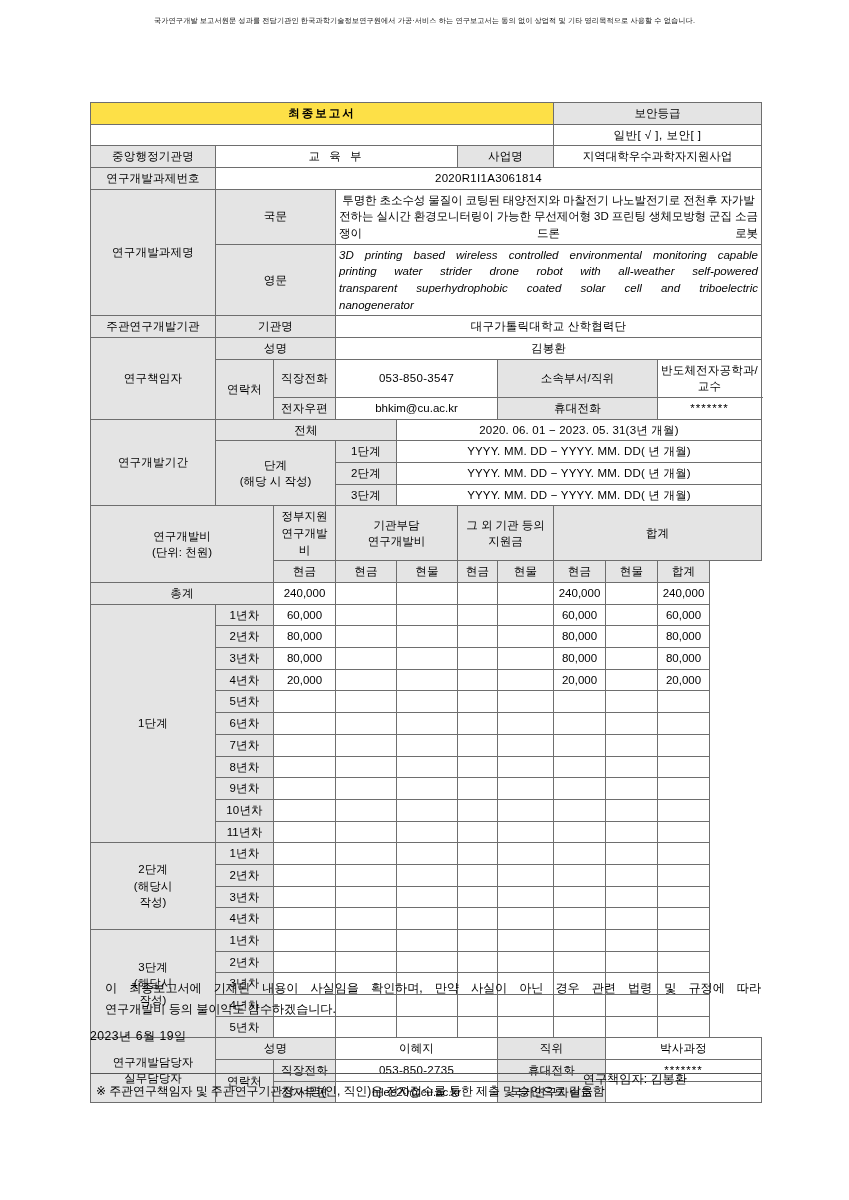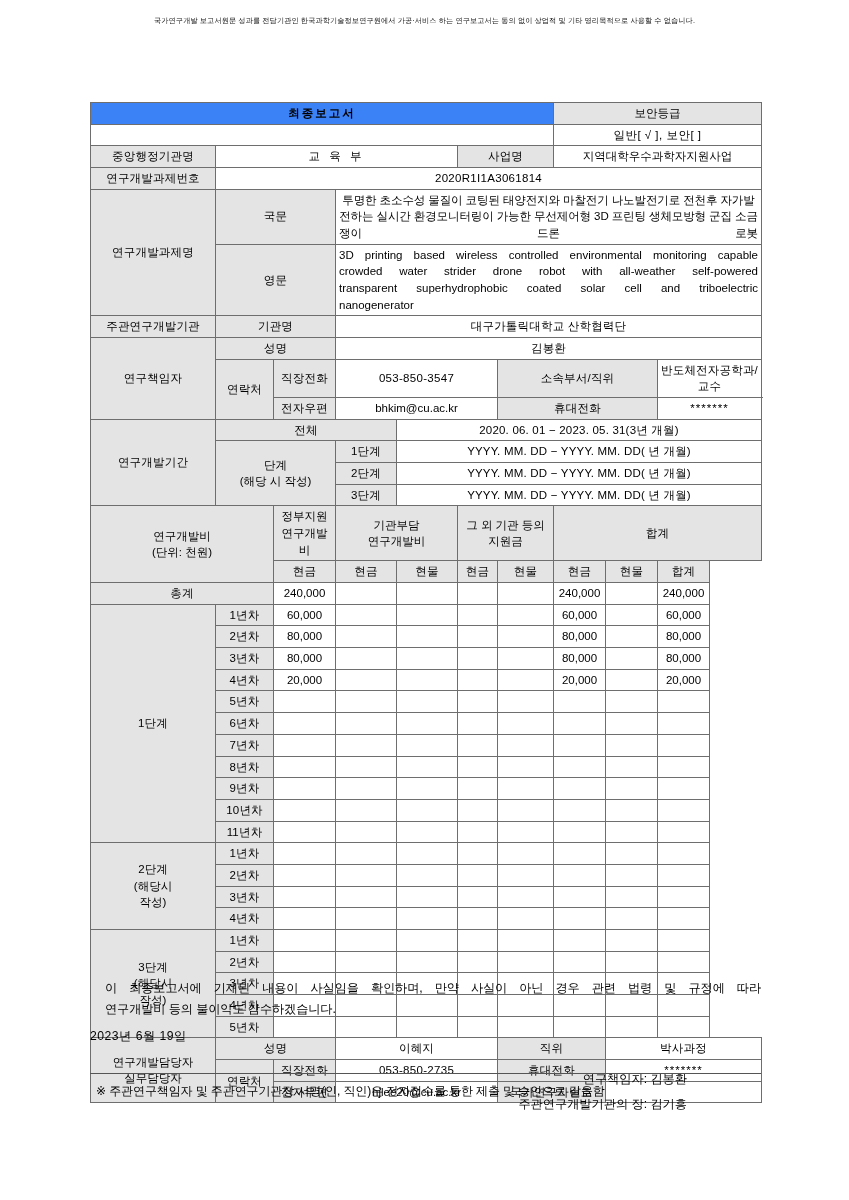--- a/index.html
+++ b/index.html
@@ -39,21 +39,21 @@
     line-height:1.45;
     height:20px;
     box-sizing:border-box;
   }
   .hdr{background:#e4e4e4;}
   .white{background:#ffffff;}
 
   .titlecell{
     font-size:21px;font-weight:bold;letter-spacing:2px;
     border:none;border-bottom:1px solid #6e6e6e;
-    background:#3b82f6;
+    background:#fde047;
     height:36px;
   }
   .topline{
     border-top:2px solid #555;
     border-left:none;border-right:none;border-bottom:none;
     height:5px;padding:0;background:#fff;
   }
   .sec-grade{font-size:12px;}
   .grade-val{font-size:12px;letter-spacing:0.5px;}
 
@@ -66,21 +66,21 @@
     letter-spacing:-0.1px;
   }
   .etitle{
     text-align:justify;
     text-align-last:left;
     font-size:10.4px;
     line-height:1.52;
     padding:3px 6px 4px 5px;
     word-spacing:1px;
   }
-  .etitle > span{display:block;text-align:justify;text-align-last:justify;}
+  .etitle > span{display:block;text-align:justify;text-align-last:justify;font-style:italic;}
   .etitle > span:last-child{text-align-last:left;}
 
   .lbl{font-size:11.8px;letter-spacing:0.2px;}
   .small{font-size:10.6px;margin-left:33px;}
   .mono-ish{font-size:11.3px;letter-spacing:0.3px;}
   .vlbl{font-size:11.5px;line-height:1.35;}
   .num{font-size:11.6px;}
   .stars{letter-spacing:1px;font-size:11px;}
 
   .spacedword{letter-spacing:3px;}
@@ -157,21 +157,21 @@
       <tr>
         <td rowspan="2" class="hdr lbl">연구개발과제명</td>
         <td colspan="2" class="hdr lbl">국문</td>
         <td colspan="8" class="white ktitle" style="height:50px;">투명한 초소수성 물질이 코팅된 태양전지와 마찰전기 나노발전기로 전천후 자가발전하는 실시간 환경모니터링이 가능한 무선제어형 3D 프린팅 생체모방형 군집 소금쟁이 드론 로봇</td>
       </tr>
 
       <tr>
         <td colspan="2" class="hdr lbl">영문</td>
         <td colspan="8" class="white etitle" style="height:58px;">
           <span>3D printing based wireless controlled environmental monitoring capable</span>
-          <span>crowded water strider drone robot with all-weather self-powered</span>
+          <span>printing water strider drone robot with all-weather self-powered</span>
           <span>transparent superhydrophobic coated solar cell and triboelectric</span>
           <span>nanogenerator</span>
         </td>
       </tr>
 
       <tr>
         <td class="hdr lbl">주관연구개발기관</td>
         <td colspan="2" class="hdr lbl">기관명</td>
         <td colspan="8" class="white lbl">대구가톨릭대학교 산학협력단</td>
       </tr>
@@ -524,19 +524,18 @@
       </table>
   </div>
 
   <div class="footblock">
     <div class="footpara">
       <span>이 최종보고서에 기재된 내용이 사실임을 확인하며, 만약 사실이 아닌 경우 관련 법령 및 규정에 따라</span>
       <span>연구개발비 등의 불이익도 감수하겠습니다.</span>
     </div>
     <div class="datel">2023년  6월   19일</div>
     <div class="sigl">연구책임자: 김봉환</div>
-    <div class="sigl2">주관연구개발기관의 장: 김기흥</div>
   </div>
 
   <div class="ruleline"></div>
   <div class="notefoot">※ 주관연구책임자 및 주관연구기관장 서명(인, 직인)은 전자접수를 통한 제출 및 승인으로 갈음함</div>
 
 </div>
 
 </body></html>

